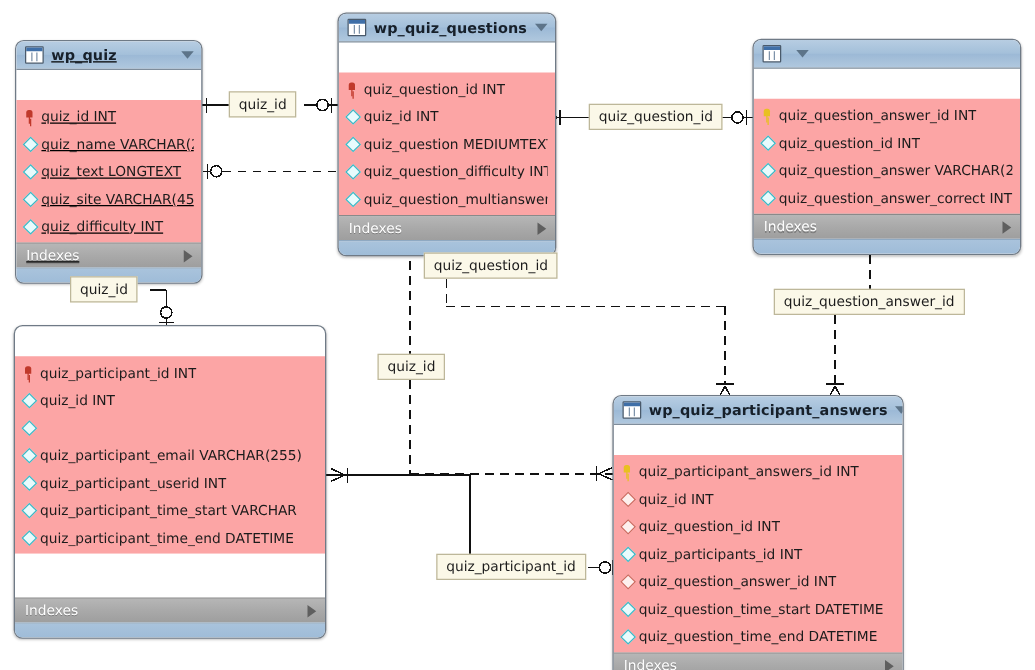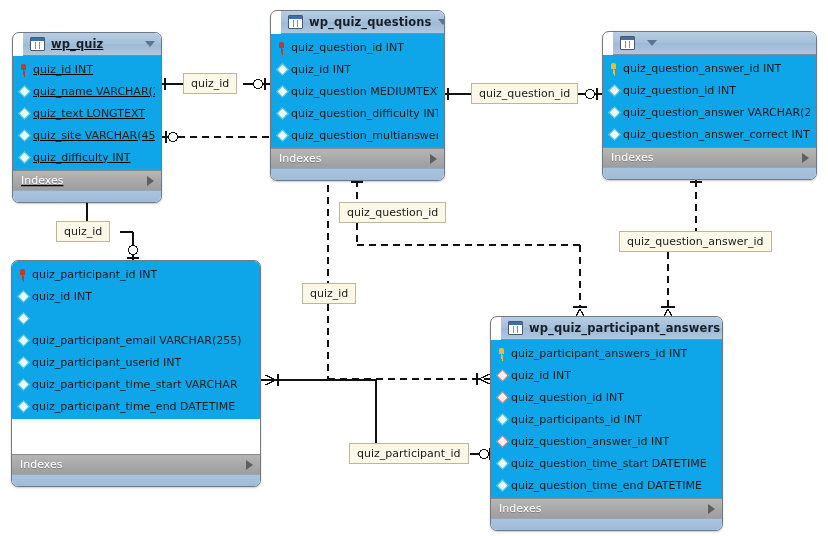--- a/index.html
+++ b/index.html
@@ -23,21 +23,20 @@
     box-shadow:0 1px 2px rgba(0,0,0,.22);
     overflow:hidden;
   }
   .tbl-header{
     height:23px;
     display:flex;align-items:center;
     padding:0 6px 0 7px;
     background:linear-gradient(to bottom,#b7cde2 0%,#a4c0da 48%,#9cb9d6 52%,#b0c8de 100%);
     border-bottom:1px solid #7f8d9b;
     box-sizing:border-box;
-    margin-left:10px;
   }
   .tbl-icon{
     width:13px;height:12px;flex:0 0 auto;margin-right:6px;
     background:#ffffff;border:1px solid #4a5a6b;border-radius:1px;
     position:relative;
   }
   .tbl-icon::before{
     content:"";position:absolute;left:0;right:0;top:0;height:3px;background:#3f6fa8;
   }
   .tbl-icon::after{
@@ -47,22 +46,23 @@
   .tbl-title{
     font-size:11.5px;font-weight:bold;color:#17202a;
     white-space:nowrap;letter-spacing:.1px;flex:1 1 auto;
   }
   .tbl-caret{
     width:0;height:0;flex:0 0 auto;margin-left:6px;
     border-left:5px solid transparent;border-right:5px solid transparent;
     border-top:6px solid #5d7489;
   }
   .tbl-fields{
-    background:#0ea5e9;
+    background:#fca5a5;
     padding:2px 0 2px 0;
+    margin-top:24px;
   }
   .field-row{
     display:flex;align-items:center;
     height:22px;
     padding:0 6px 0 5px;
     font-size:11px;color:#1b1b1b;
     white-space:nowrap;
     box-sizing:border-box;
   }
   .field-ico{width:11px;height:11px;flex:0 0 auto;margin-right:4px;position:relative;}

